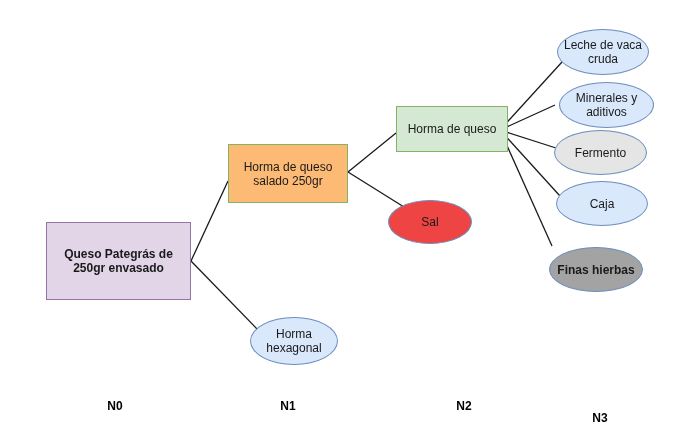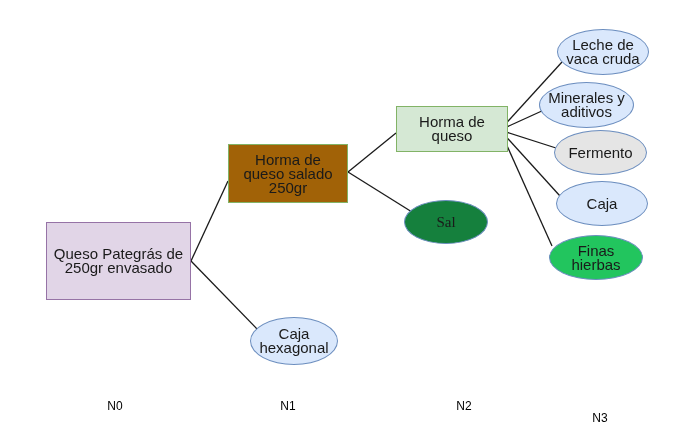--- a/index.html
+++ b/index.html
@@ -27,38 +27,38 @@
     height: 435px;
     pointer-events: none;
   }
   .node {
     position: absolute;
     box-sizing: border-box;
     display: flex;
     align-items: center;
     justify-content: center;
     text-align: center;
-    font-size: 15px;
+    font-size: 12px;
     line-height: 14px;
     color: #1a1a1a;
     z-index: 2;
   }
   .node-rect {
     border-width: 1px;
     border-style: solid;
   }
   .node-ellipse {
     border-width: 1px;
     border-style: solid;
     border-radius: 50%;
   }
   .level-label {
     position: absolute;
     font-size: 12px;
-    font-weight: normal;
+    font-weight: bold;
     color: #000000;
     text-align: center;
     z-index: 3;
   }
   .node-text {
     display: block;
     padding: 0 4px;
   }
 </style>
 </head>
@@ -70,48 +70,48 @@
       <line x1="191" y1="261" x2="258" y2="330" stroke="#1a1a1a" stroke-width="1.3"></line>
       <line x1="348" y1="172" x2="396" y2="133" stroke="#1a1a1a" stroke-width="1.3"></line>
       <line x1="348" y1="172" x2="412" y2="212" stroke="#1a1a1a" stroke-width="1.3"></line>
       <line x1="500" y1="130" x2="562" y2="62" stroke="#1a1a1a" stroke-width="1.3"></line>
       <line x1="500" y1="130" x2="555" y2="105" stroke="#1a1a1a" stroke-width="1.3"></line>
       <line x1="500" y1="130" x2="556" y2="148" stroke="#1a1a1a" stroke-width="1.3"></line>
       <line x1="500" y1="130" x2="560" y2="196" stroke="#1a1a1a" stroke-width="1.3"></line>
       <line x1="500" y1="130" x2="552" y2="246" stroke="#1a1a1a" stroke-width="1.3"></line>
     </svg>
   <div id="nodes-layer">
-      <div class="node node-rect" style="left: 46px; top: 222px; width: 145px; height: 78px; background: rgb(225, 213, 231); border-color: rgb(150, 115, 166);">
+      <div class="node node-rect" style="left: 46px; top: 222px; width: 145px; height: 78px; background: rgb(225, 213, 231); border-color: rgb(150, 115, 166); font-weight: bold;">
         <span class="node-text">Queso Pategrás de 250gr envasado</span>
       </div>
-      <div class="node node-rect" style="left: 228px; top: 144px; width: 120px; height: 59px; background: #a16207; border-color: rgb(130, 179, 102);">
+      <div class="node node-rect" style="left: 228px; top: 144px; width: 120px; height: 59px; background: #fdba74; border-color: rgb(130, 179, 102);">
         <span class="node-text">Horma de queso salado 250gr</span>
       </div>
       <div class="node node-ellipse" style="left: 250px; top: 317px; width: 88px; height: 48px; background: rgb(218, 232, 252); border-color: rgb(108, 142, 191);">
-        <span class="node-text">Caja hexagonal</span>
+        <span class="node-text">Horma hexagonal</span>
       </div>
       <div class="node node-rect" style="left: 396px; top: 106px; width: 112px; height: 46px; background: rgb(213, 232, 212); border-color: rgb(130, 179, 102);">
         <span class="node-text">Horma de queso</span>
       </div>
-      <div class="node node-ellipse" style="left: 404px; top: 200px; width: 84px; height: 44px; background: #15803d; border-color: rgb(108, 142, 191); font-family: Liberation Serif, serif;">
+      <div class="node node-ellipse" style="left: 388px; top: 200px; width: 84px; height: 44px; background: #ef4444; border-color: rgb(108, 142, 191);">
         <span class="node-text">Sal</span>
       </div>
       <div class="node node-ellipse" style="left: 557px; top: 29px; width: 92px; height: 46px; background: rgb(218, 232, 252); border-color: rgb(108, 142, 191);">
         <span class="node-text">Leche de vaca cruda</span>
       </div>
-      <div class="node node-ellipse" style="left: 539px; top: 82px; width: 95px; height: 46px; background: rgb(218, 232, 252); border-color: rgb(108, 142, 191); justify-content: center;">
+      <div class="node node-ellipse" style="left: 559px; top: 82px; width: 95px; height: 46px; background: rgb(218, 232, 252); border-color: rgb(108, 142, 191); justify-content: center;">
         <span class="node-text">Minerales y aditivos</span>
       </div>
       <div class="node node-ellipse" style="left: 554px; top: 130px; width: 93px; height: 45px; background: #e5e5e5; border-color: rgb(108, 142, 191);">
         <span class="node-text">Fermento</span>
       </div>
       <div class="node node-ellipse" style="left: 556px; top: 181px; width: 92px; height: 45px; background: rgb(218, 232, 252); border-color: rgb(108, 142, 191);">
         <span class="node-text">Caja</span>
       </div>
-      <div class="node node-ellipse" style="left: 549px; top: 235px; width: 94px; height: 45px; background: #22c55e; border-color: rgb(108, 142, 191);">
+      <div class="node node-ellipse" style="left: 549px; top: 247px; width: 94px; height: 45px; background: #a3a3a3; border-color: rgb(108, 142, 191); font-weight: bold;">
         <span class="node-text">Finas hierbas</span>
       </div>
     </div>
   <div id="labels-layer">
       <div class="level-label" style="left: 85px; top: 399px; width: 60px;">N0</div>
       <div class="level-label" style="left: 258px; top: 399px; width: 60px;">N1</div>
       <div class="level-label" style="left: 434px; top: 399px; width: 60px;">N2</div>
       <div class="level-label" style="left: 570px; top: 411px; width: 60px;">N3</div>
     </div>
 </div>

